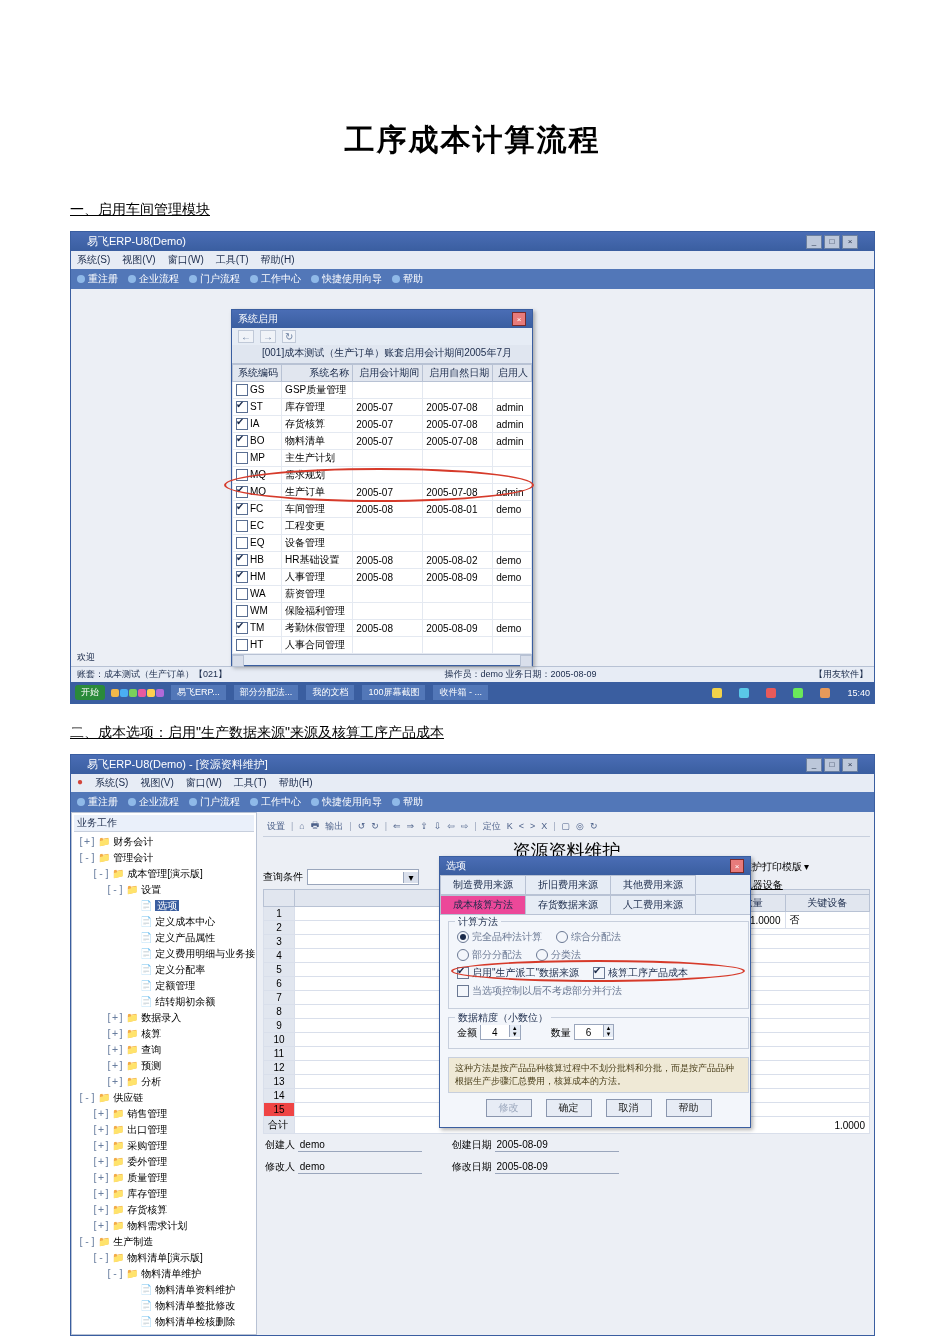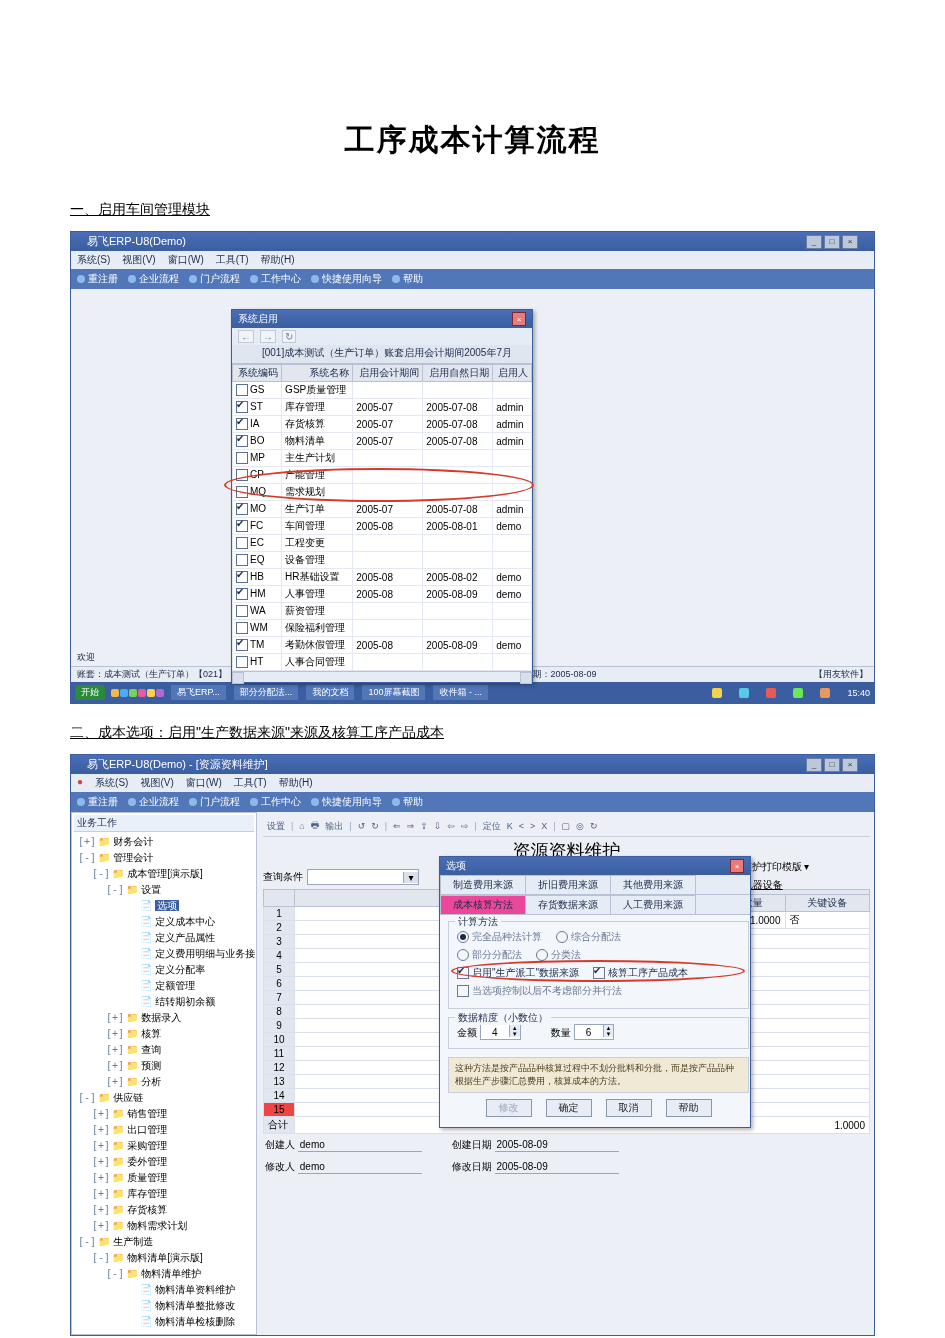--- a/index.html
+++ b/index.html
@@ -182,27 +182,20 @@
                 <tr>
                   <td><span class="chk on"></span>BO</td>
                   <td>物料清单</td>
                   <td>2005-07</td>
                   <td>2005-07-08</td>
                   <td>admin</td>
                 </tr>
                 <tr>
                   <td><span class="chk"></span>MP</td>
                   <td>主生产计划</td>
-                  <td></td>
-                  <td></td>
-                  <td></td>
-                </tr>
-                <tr>
-                  <td><span class="chk"></span>CP</td>
-                  <td>产能管理</td>
                   <td></td>
                   <td></td>
                   <td></td>
                 </tr>
                 <tr>
                   <td><span class="chk"></span>MQ</td>
                   <td>需求规划</td>
                   <td></td>
                   <td></td>
                   <td></td>

